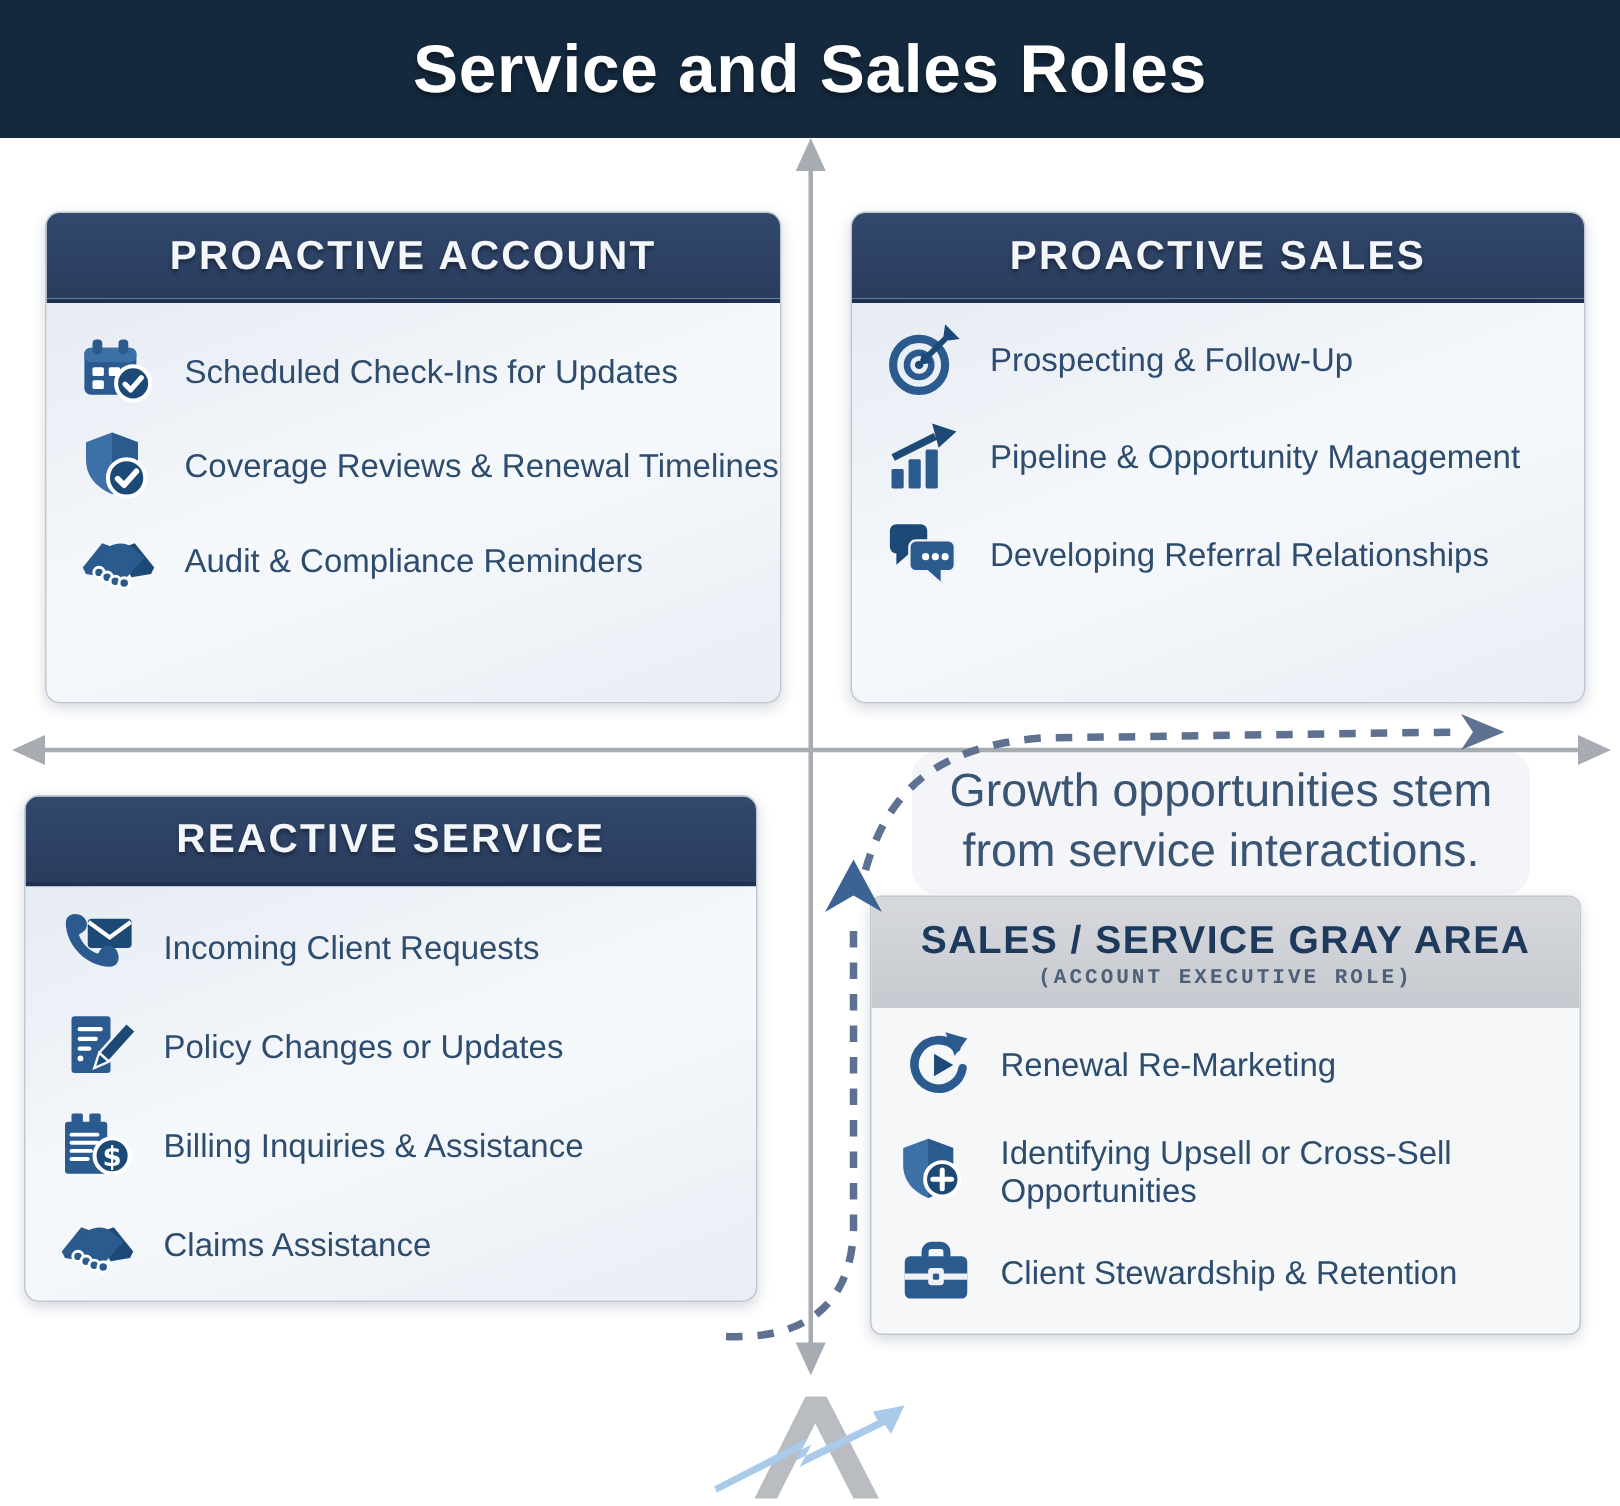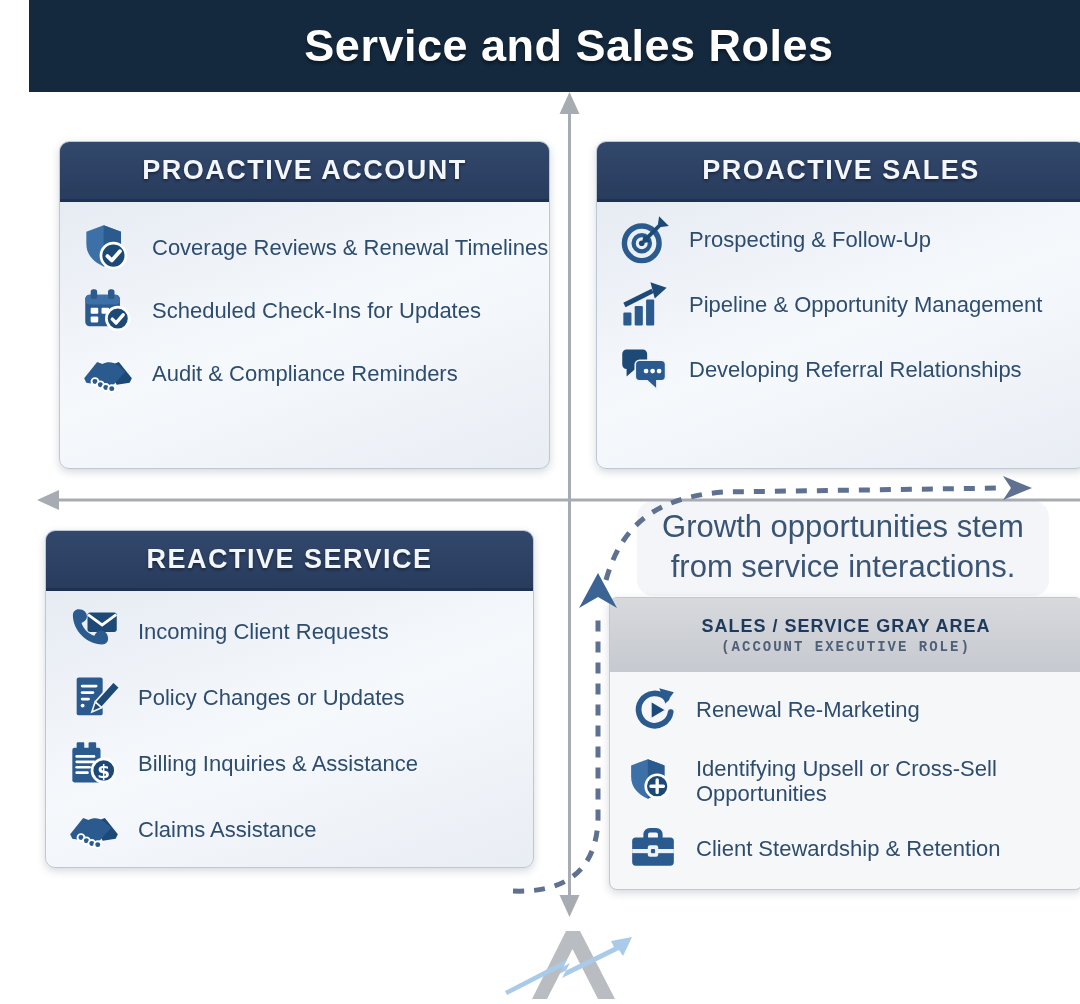--- a/index.html
+++ b/index.html
@@ -1,17 +1,17 @@
 <!DOCTYPE html>
 <html><head>
 <meta charset="utf-8">
 <style>
   html,body{margin:0;padding:0;background:#ffffff;}
   body{width:1080px;height:1004px;overflow:hidden;font-family:"Liberation Sans",sans-serif;position:relative;}
-  .stage{position:absolute;inset:0;margin-left:29px;}
+  .stage{position:absolute;inset:0;}
 
   
   .title-bar{position:absolute;left:0;top:0;width:1080px;height:92px;background:#14293d;
     display:flex;align-items:center;justify-content:center;z-index:4;}
   .title-bar h1{margin:0;color:#ffffff;font-size:45px;font-weight:bold;letter-spacing:.5px;
     text-shadow:0 3px 3px rgba(0,0,0,.35);}
 
   
   .card{position:absolute;border-radius:10px;border:1px solid #bfc7d2;
     background:linear-gradient(160deg,#e2e8f1 0%,#f6f9fc 55%,#e9edf4 100%);
@@ -39,21 +39,21 @@
   #q-reactive-service{left:16px;top:530px;width:487px;height:336px;}
   #q-reactive-service .items{padding-top:8px;}
   #q-reactive-service .item{height:66px;}
 
   
   #q-gray-area{left:580px;top:597px;width:472px;height:291px;border-radius:8px;
     background:#f6f7f9;border:1px solid #c3c7ce;}
   .gray-header{height:74px;border-radius:7px 7px 0 0;
     background:linear-gradient(180deg,#d7d9dd,#c6c9cf);
     display:flex;flex-direction:column;align-items:center;justify-content:center;gap:2px;}
-  .gray-header .main{color:#1d3a5c;font-size:18px;font-weight:bold;letter-spacing:1px;}
+  .gray-header .main{color:#1d3a5c;font-size:26px;font-weight:bold;letter-spacing:1px;}
   .gray-header .sub{color:#4e6078;font-size:14px;font-weight:bold;letter-spacing:2px;font-family:Liberation Mono, monospace;}
   #q-gray-area .items{padding:10px 0 0 18px;}
   #q-gray-area .item .label{white-space:normal;line-height:1.15;max-width:350px;}
   #q-gray-area .item.r1{height:86px;}
   #q-gray-area .item.r2{height:56px;}
   #q-gray-area .item.r3{height:50px;}
   #q-gray-area .icon{width:50px;height:50px;flex:0 0 50px;}
 
   
   .annotation{position:absolute;left:608px;top:501px;width:412px;z-index:2;
@@ -190,32 +190,32 @@
   </div>
 
   <section class="card" id="q-proactive-service">
     <div class="card-header">
       <span>PROACTIVE ACCOUNT</span>
     </div>
     <ul class="items">
       <li class="item">
         <span class="icon">
             <svg>
+              <use href="#i-calendar-check"></use>
+            </svg>
+          </span>
+        <span class="label">Scheduled Check-Ins for Updates</span>
+      </li>
+      <li class="item">
+        <span class="icon">
+            <svg>
               <use href="#i-shield-check"></use>
             </svg>
           </span>
         <span class="label">Coverage Reviews &amp; Renewal Timelines</span>
-      </li>
-      <li class="item">
-        <span class="icon">
-            <svg>
-              <use href="#i-calendar-check"></use>
-            </svg>
-          </span>
-        <span class="label">Scheduled Check-Ins for Updates</span>
       </li>
       <li class="item">
         <span class="icon">
             <svg>
               <use href="#i-handshake"></use>
             </svg>
           </span>
         <span class="label">Audit &amp; Compliance Reminders</span>
       </li>
     </ul>

